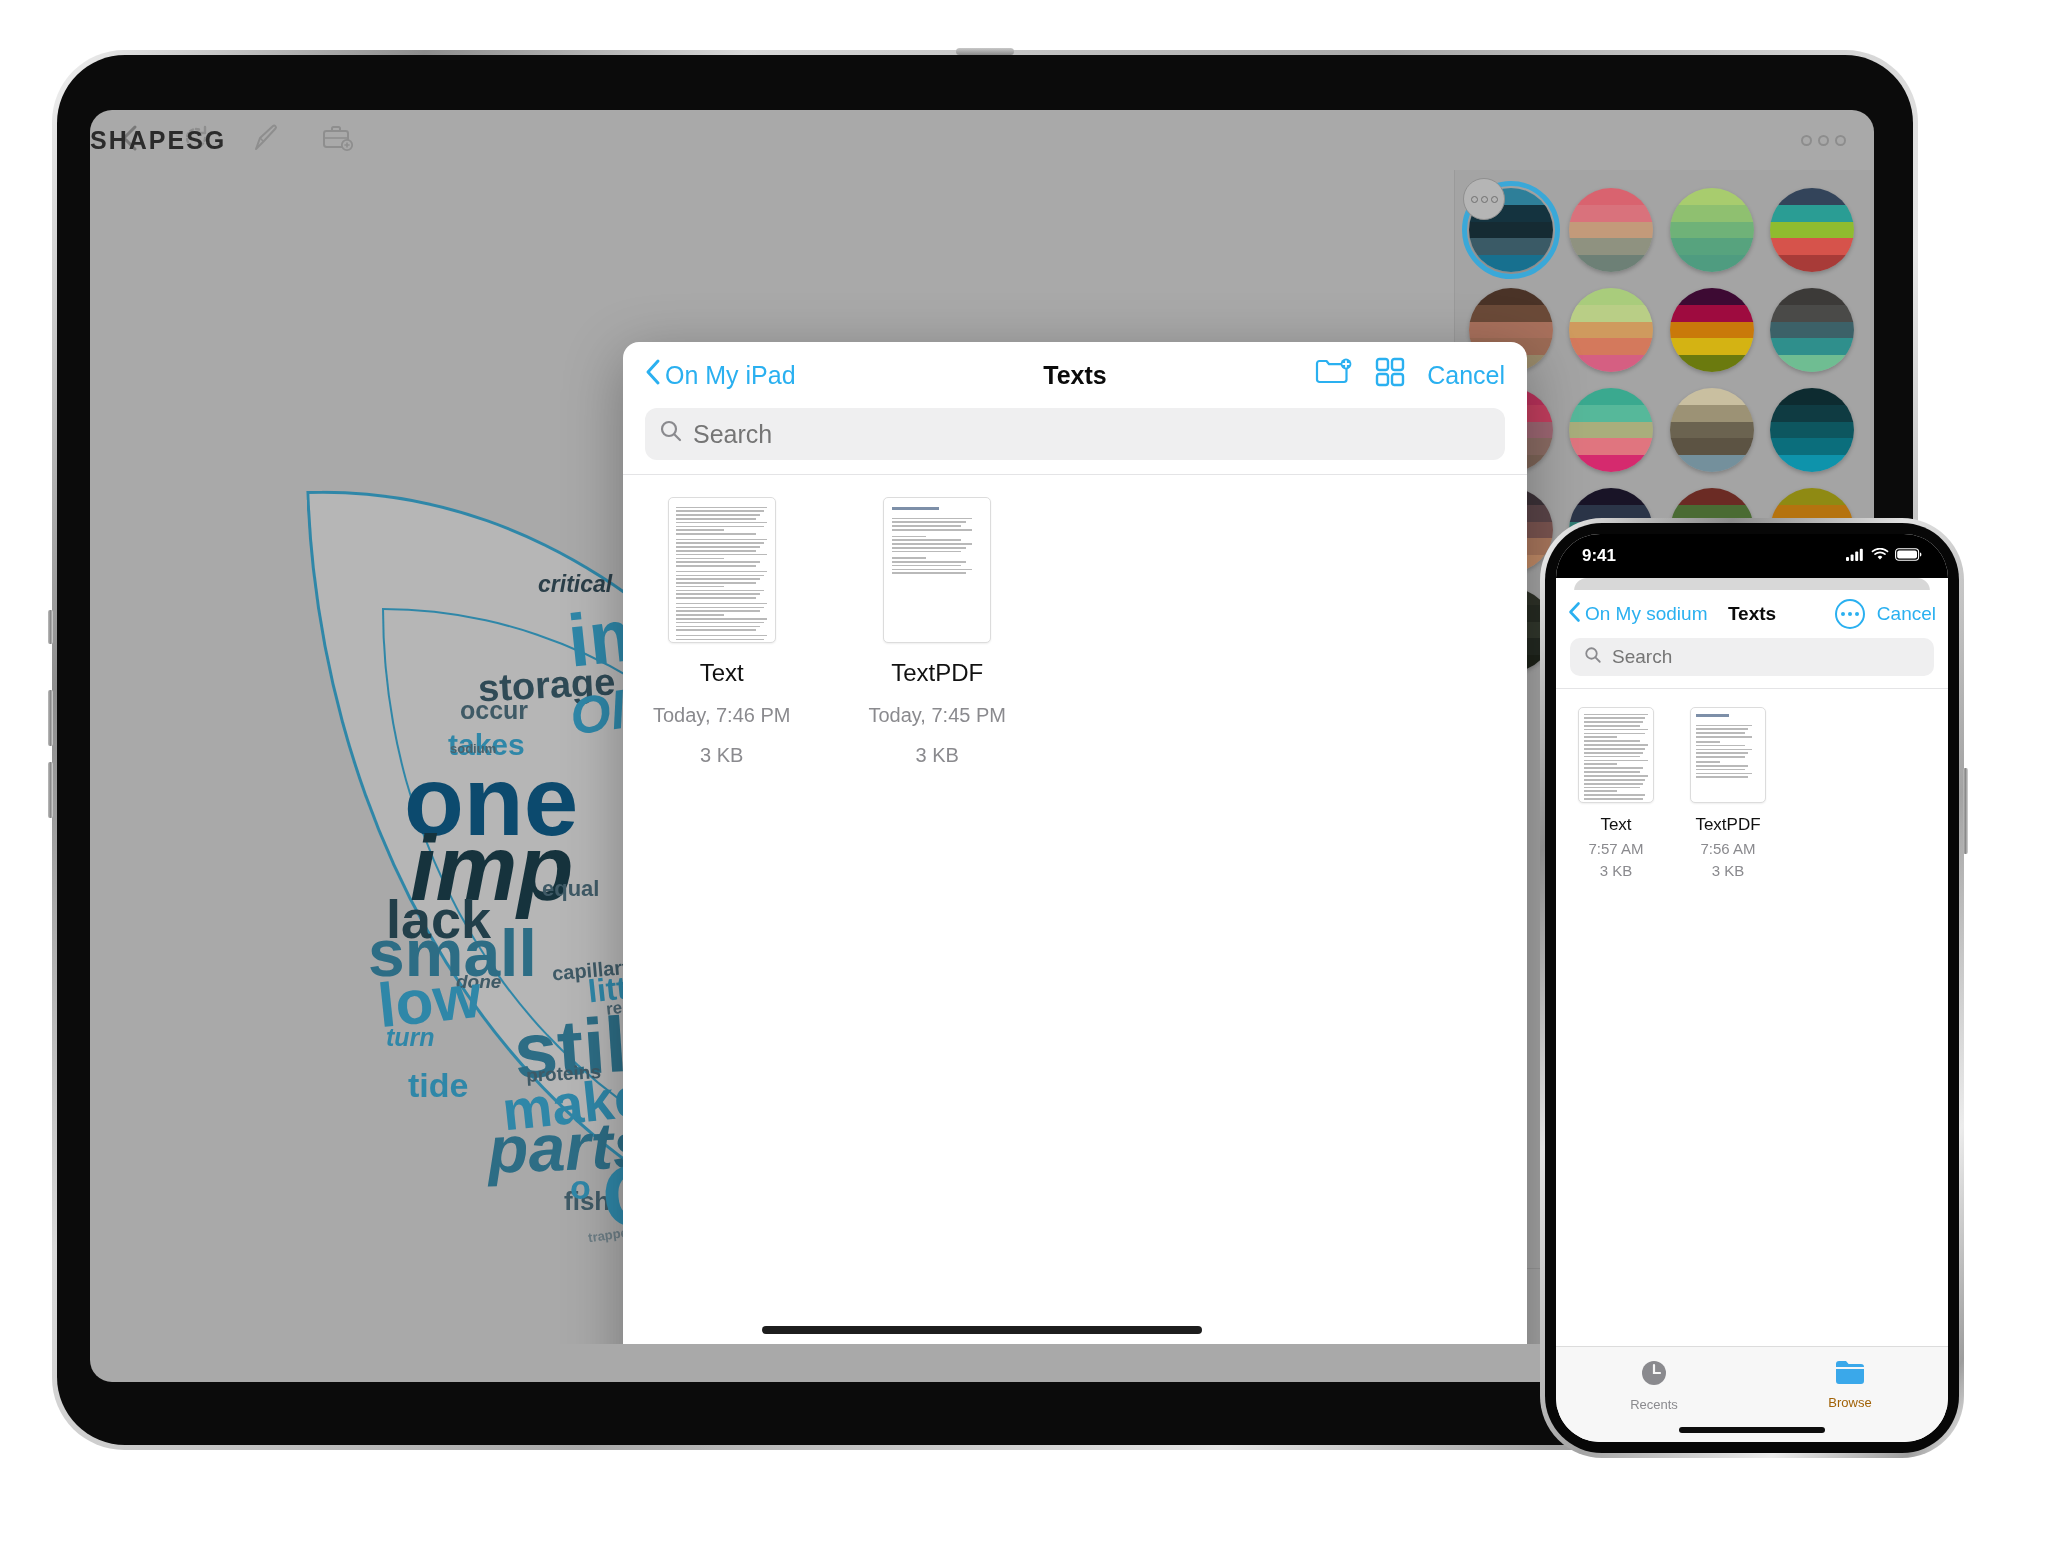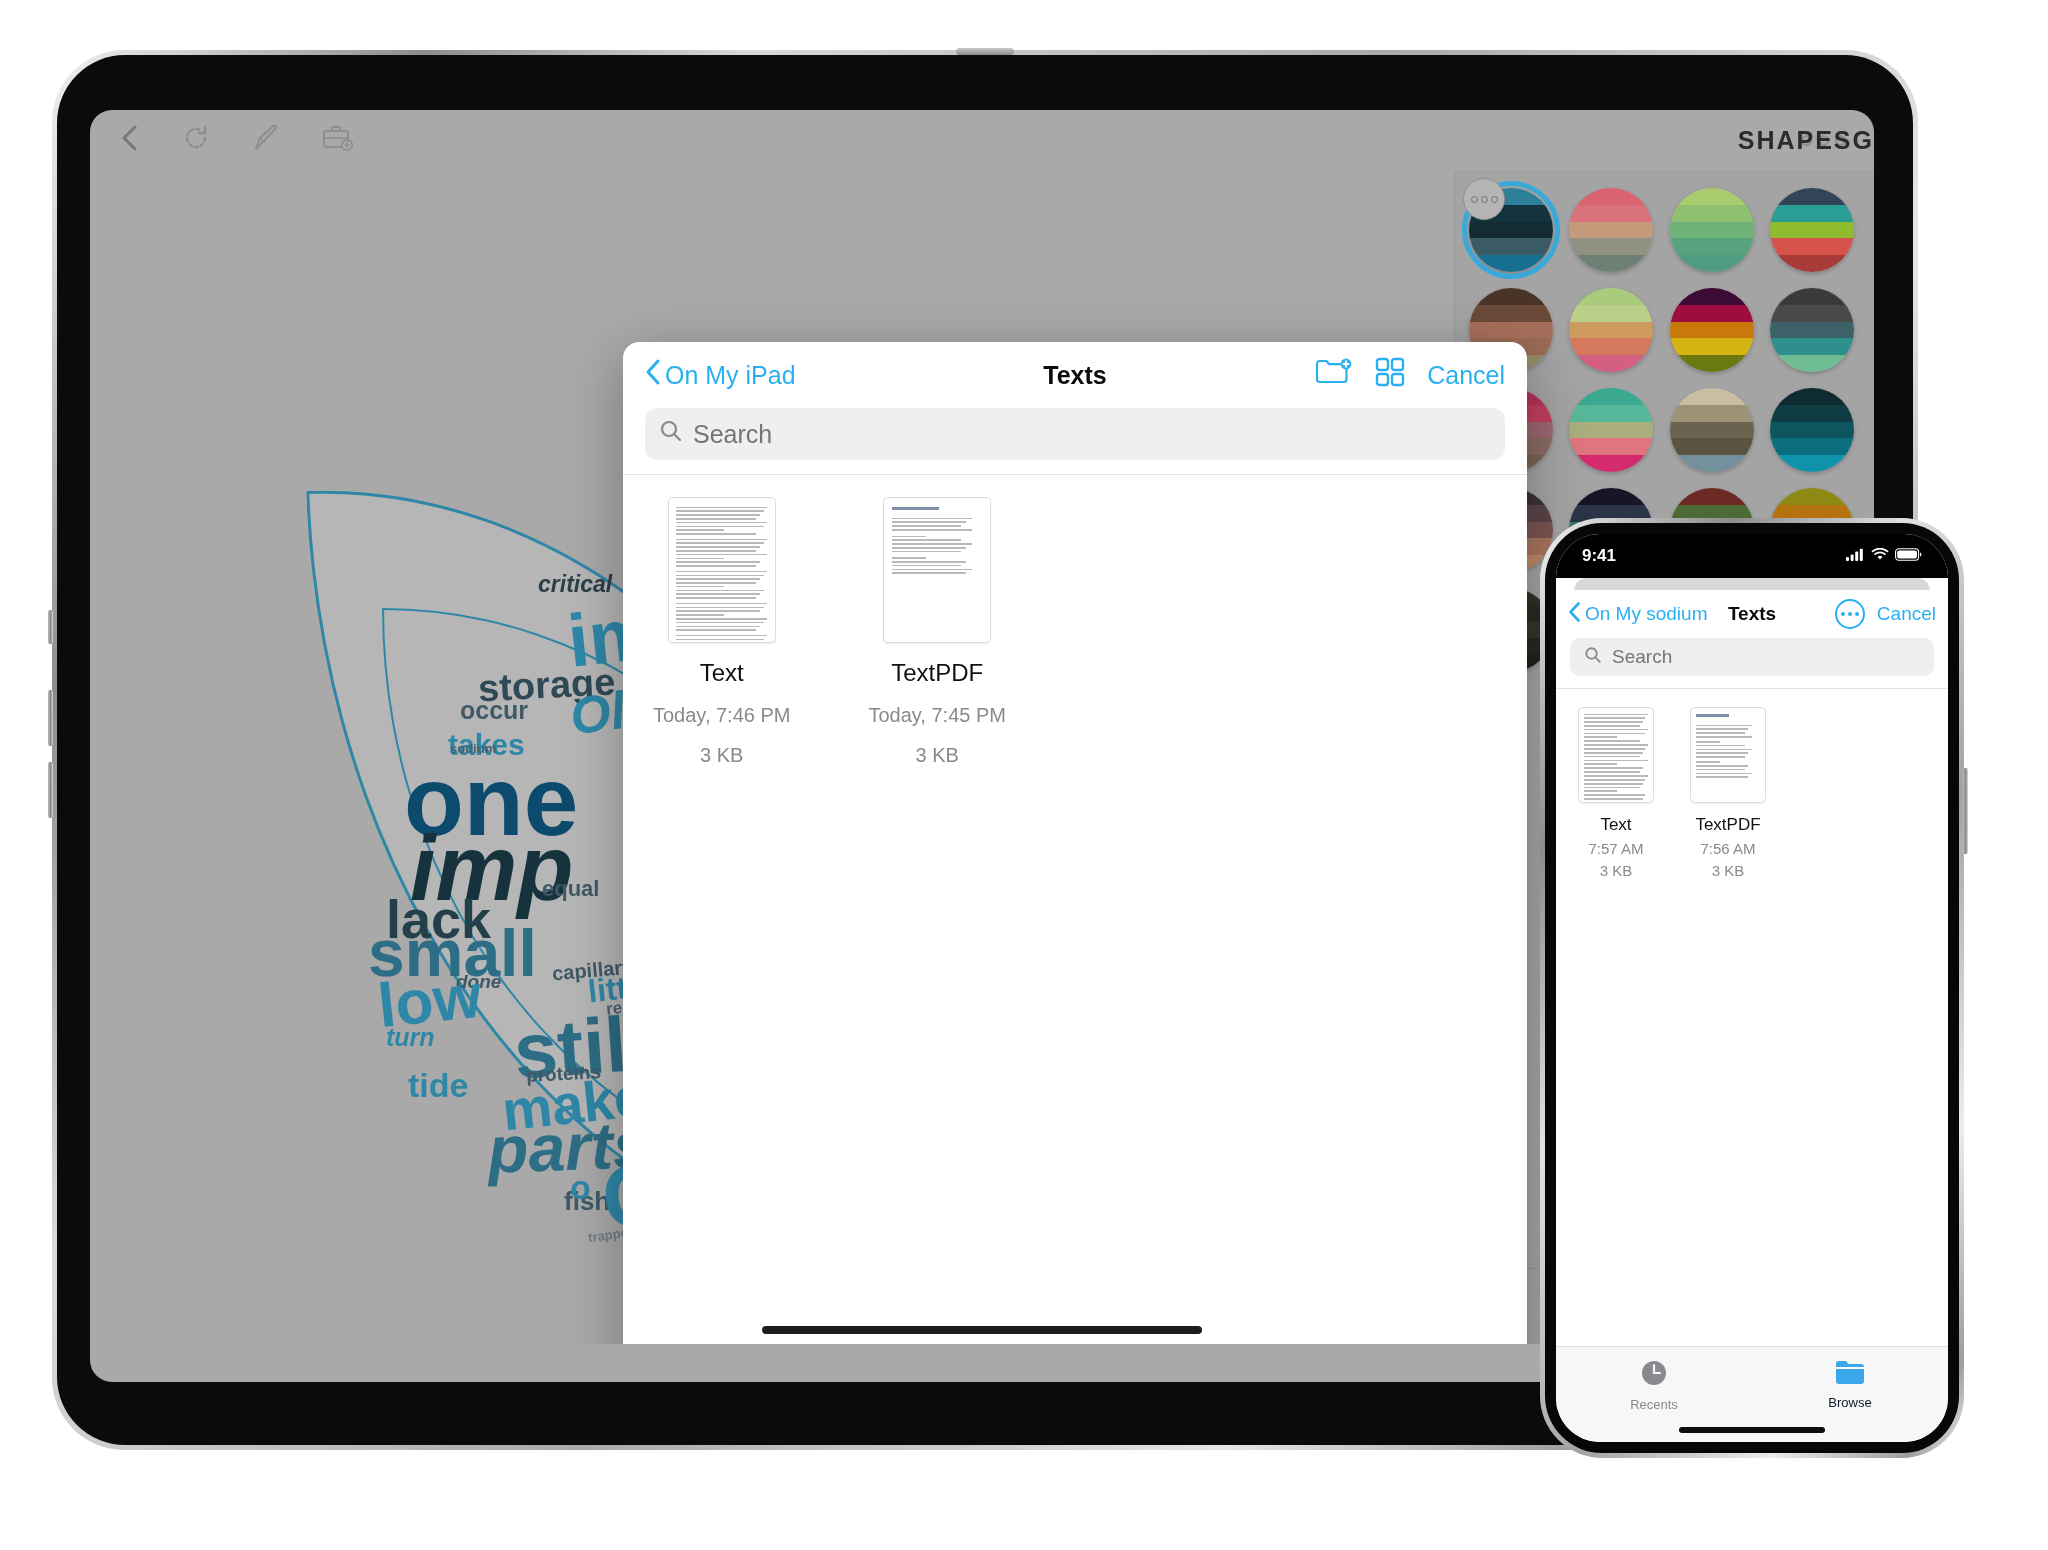--- a/index.html
+++ b/index.html
@@ -48,21 +48,21 @@
   .ipad-status .left { display: flex; gap: 20px; align-items: center; }
   .ipad-status .right { display: flex; gap: 12px; align-items: center; font-size: 19px; }
 
   
   .ipad-toolbar {
     position: relative; height: 60px; display: flex; align-items: center;
     padding: 0 28px; color: #6f6f6f;
   }
   .ipad-toolbar .tools { display: flex; gap: 42px; align-items: center; }
   .ipad-toolbar .apptitle {
-    position: absolute; left: 0; right: 0; text-align: right;
+    position: absolute; left: 0; right: 0; text-align: left;
     font-size: 25px; font-weight: bold; letter-spacing: 2px; color: #2b2b2b;
   }
   .ipad-toolbar .more { margin-left: auto; display: flex; gap: 6px; }
   .dot-o { width: 11px; height: 11px; border-radius: 50%; border: 2px solid #8d8d8d; }
 
   
   .ipad-canvas { position: relative; height: 1174px; background: #a9a9a9; overflow: hidden; }
   .wordcloud { position: absolute; left: 230px; top: 310px; width: 620px; height: 800px; }
   .leaf {
     position: absolute; left: 0; top: 0; width: 100%; height: 100%;
@@ -218,21 +218,21 @@
   .ellipsis-circle i { width: 4px; height: 4px; border-radius: 50%; background: #2ab0f0; display: block; }
 
   .tabbar {
     position: absolute; left: 0; right: 0; bottom: 0; height: 96px;
     background: #f7f7f7; border-top: 1px solid #dcdcdc;
     display: flex; align-items: flex-start; padding-top: 12px;
   }
   .tab { flex: 1; display: flex; flex-direction: column; align-items: center; gap: 6px; }
   .tab .lbl { font-size: 13px; }
   .tab.inactive .lbl { color: #8a8a8e; }
-  .tab.active .lbl { color: #0f172a; }
+  .tab.active .lbl { color: #a16207; }
   .iphone-homebar {
     position: absolute; left: 50%; transform: translateX(-50%); bottom: 9px;
     width: 146px; height: 6px; border-radius: 4px; background: #0d0d0d;
   }
 </style>
 </head>
 <body>
 
 <div id="stage">
 

